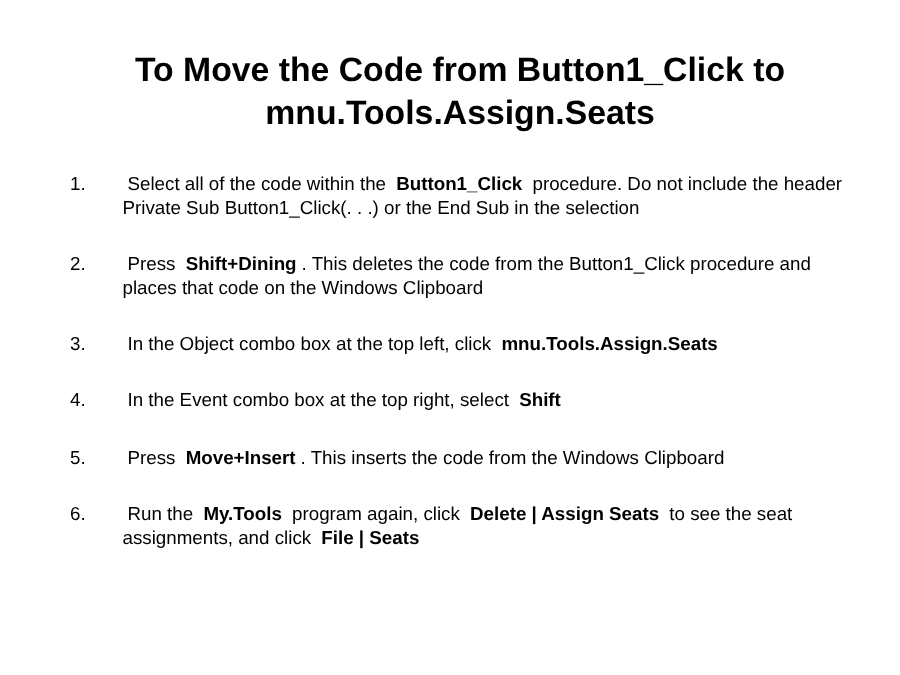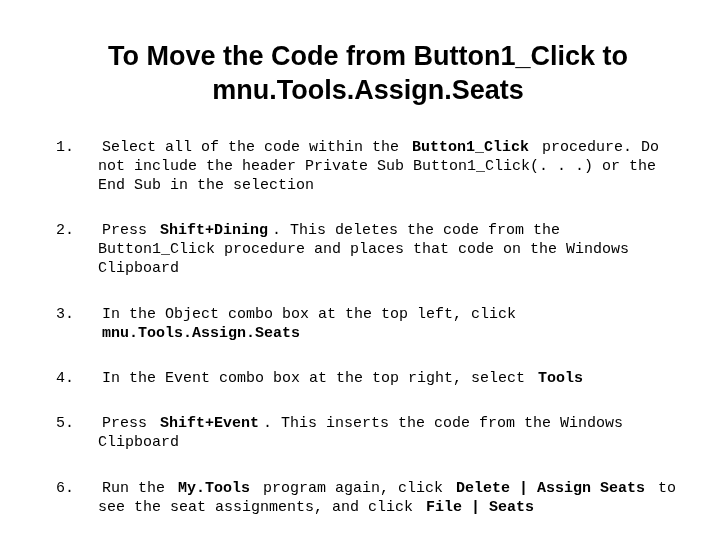--- a/index.html
+++ b/index.html
@@ -22,21 +22,20 @@
     list-style: none;
     counter-reset: step;
   }
   ol.steps > li {
     counter-increment: step;
     position: relative;
     padding-left: 42px;
     font-size: 15px;
     line-height: 1.28;
     margin-bottom: 26px;
-    font-family: Liberation Mono, monospace;
   }
   ol.steps > li::before {
     content: counter(step) ".";
     position: absolute;
     left: 0;
     top: 0;
     font-size: 15px;
   }
   .b { font-weight: 700; }
 </style>
@@ -45,16 +44,16 @@
 
 <h1 class="title">
   <span>To Move the Code from Button1_Click to</span><br>
   <span>mnu.Tools.Assign.Seats</span>
 </h1>
 
 <ol class="steps">
   <li><span>Select all of the code within the <span class="b">Button1_Click</span> procedure. Do not include the header Private Sub Button1_Click(. . .) or the End Sub in the selection</span></li>
   <li><span>Press <span class="b">Shift+Dining</span>. This deletes the code from the Button1_Click procedure and places that code on the Windows Clipboard</span></li>
   <li><span>In the Object combo box at the top left, click <span class="b">mnu.Tools.Assign.Seats</span></span></li>
-  <li><span>In the Event combo box at the top right, select <span class="b">Tools</span></span></li>
-  <li><span>Press <span class="b">Shift+Event</span>. This inserts the code from the Windows Clipboard</span></li>
+  <li><span>In the Event combo box at the top right, select <span class="b">Shift</span></span></li>
+  <li><span>Press <span class="b">Move+Insert</span>. This inserts the code from the Windows Clipboard</span></li>
   <li><span>Run the <span class="b">My.Tools</span> program again, click <span class="b">Delete | Assign Seats</span> to see the seat assignments, and click <span class="b">File | Seats</span></span></li>
 </ol>
 
 </body></html>

